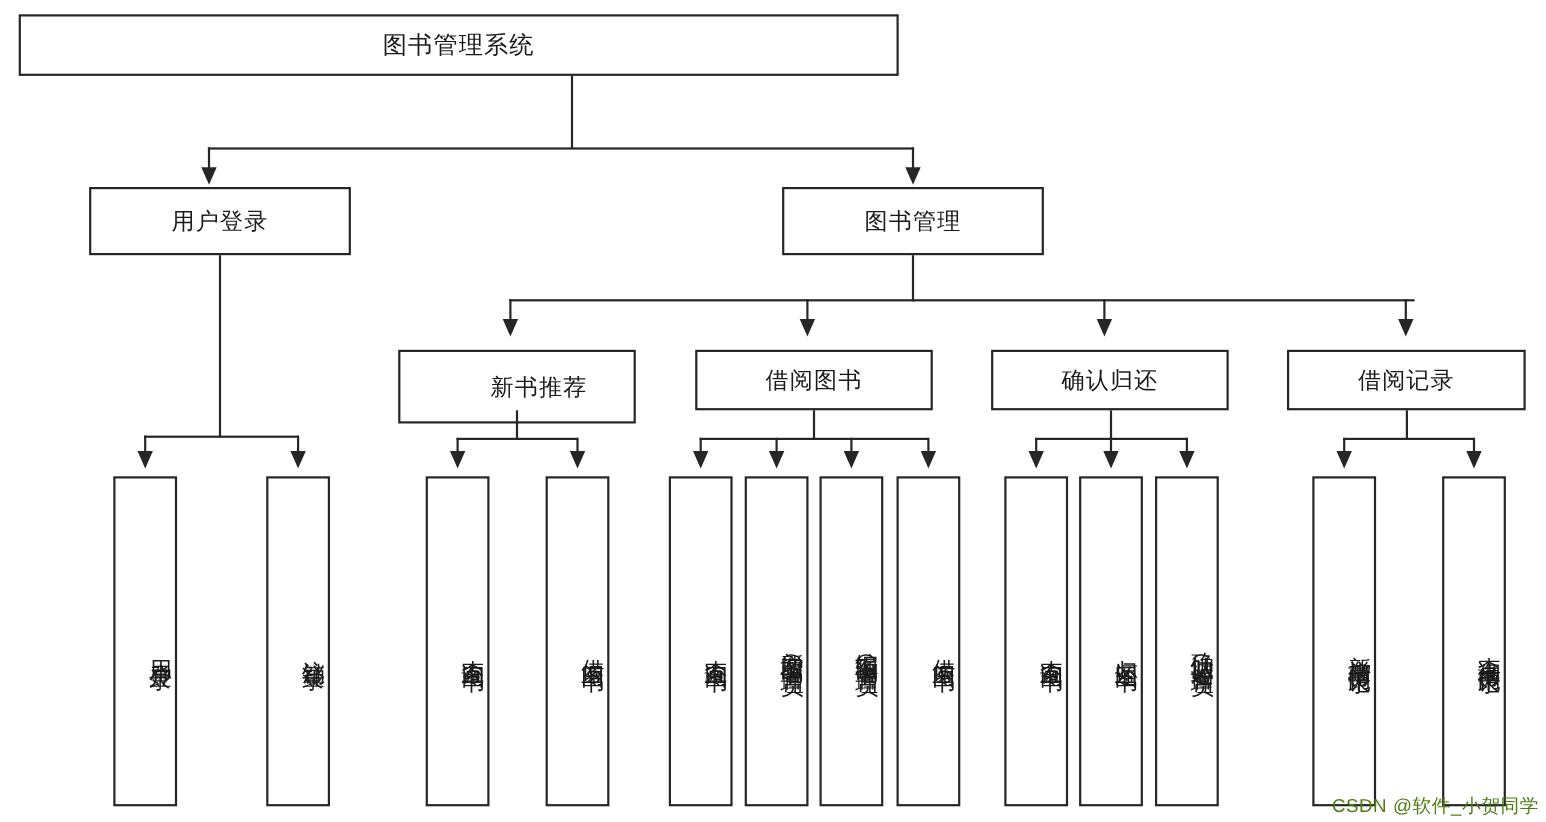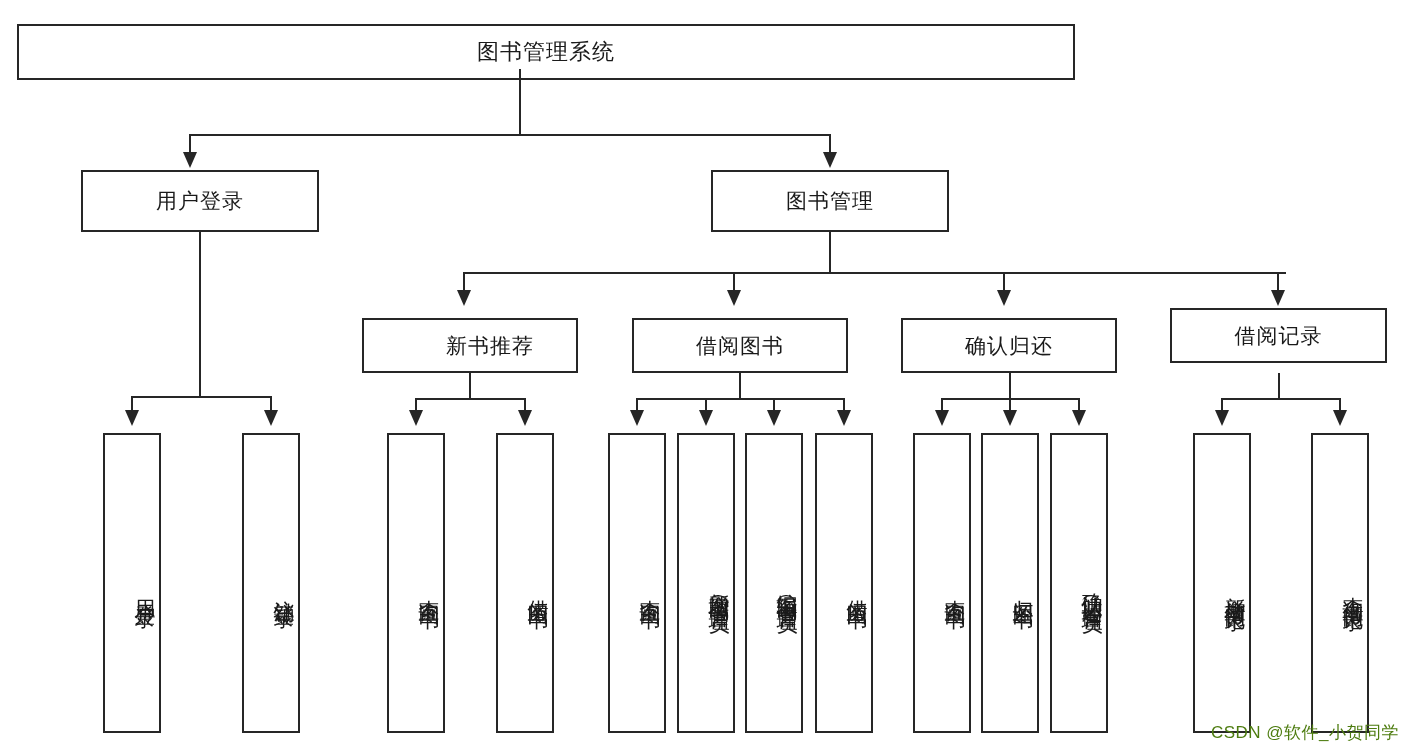--- a/index.html
+++ b/index.html
@@ -58,21 +58,21 @@
     color:#4d7c0f;
     white-space:nowrap;
     letter-spacing:0.5px;
   }
 </style>
 </head>
 <body>
 
 <div id="canvas">
 
-  <div class="node node-h node-root" style="left:17px;top:24px;width:1058px;height:56px;">图书管理系统</div>
+  <div class="node node-h node-root" style="left:17px;top:13px;width:800px;height:56px;">图书管理系统</div>
 
   <div class="seg vline" style="left:519px;top:69px;height:66px;"></div>
 
   <div class="seg hline" style="left:189px;top:134px;width:642px;"></div>
 
   <div class="seg vline" style="left:189px;top:134px;height:22px;"></div>
   <div class="arrow" style="left:183px;top:152px;"></div>
 
   <div class="seg vline" style="left:829px;top:134px;height:22px;"></div>
   <div class="arrow" style="left:823px;top:152px;"></div>
@@ -92,24 +92,24 @@
   <div class="seg hline" style="left:463px;top:272px;width:823px;"></div>
   <div class="seg vline" style="left:463px;top:272px;height:22px;"></div>
   <div class="arrow" style="left:457px;top:290px;"></div>
   <div class="seg vline" style="left:733px;top:272px;height:22px;"></div>
   <div class="arrow" style="left:727px;top:290px;"></div>
   <div class="seg vline" style="left:1003px;top:272px;height:22px;"></div>
   <div class="arrow" style="left:997px;top:290px;"></div>
   <div class="seg vline" style="left:1277px;top:272px;height:22px;"></div>
   <div class="arrow" style="left:1271px;top:290px;"></div>
 
-  <div class="node node-h" style="left:362px;top:318px;width:216px;height:55px;padding-left:40px;">新书推荐</div>
+  <div class="node node-h" style="left:362px;top:318px;width:216px;height:67px;padding-left:40px;">新书推荐</div>
   <div class="node node-h" style="left:632px;top:318px;width:216px;height:55px;">借阅图书</div>
   <div class="node node-h" style="left:901px;top:318px;width:216px;height:55px;">确认归还</div>
-  <div class="node node-h" style="left:1170px;top:308px;width:217px;height:55px;">借阅记录</div>
+  <div class="node node-h" style="left:1170px;top:318px;width:217px;height:55px;">借阅记录</div>
 
   <div class="seg vline" style="left:469px;top:373px;height:27px;"></div>
   <div class="seg hline" style="left:415px;top:398px;width:110px;"></div>
   <div class="seg vline" style="left:415px;top:398px;height:16px;"></div>
   <div class="arrow" style="left:409px;top:410px;"></div>
   <div class="seg vline" style="left:524px;top:398px;height:16px;"></div>
   <div class="arrow" style="left:518px;top:410px;"></div>
 
   <div class="seg vline" style="left:739px;top:373px;height:27px;"></div>
   <div class="seg hline" style="left:636px;top:398px;width:208px;"></div>

